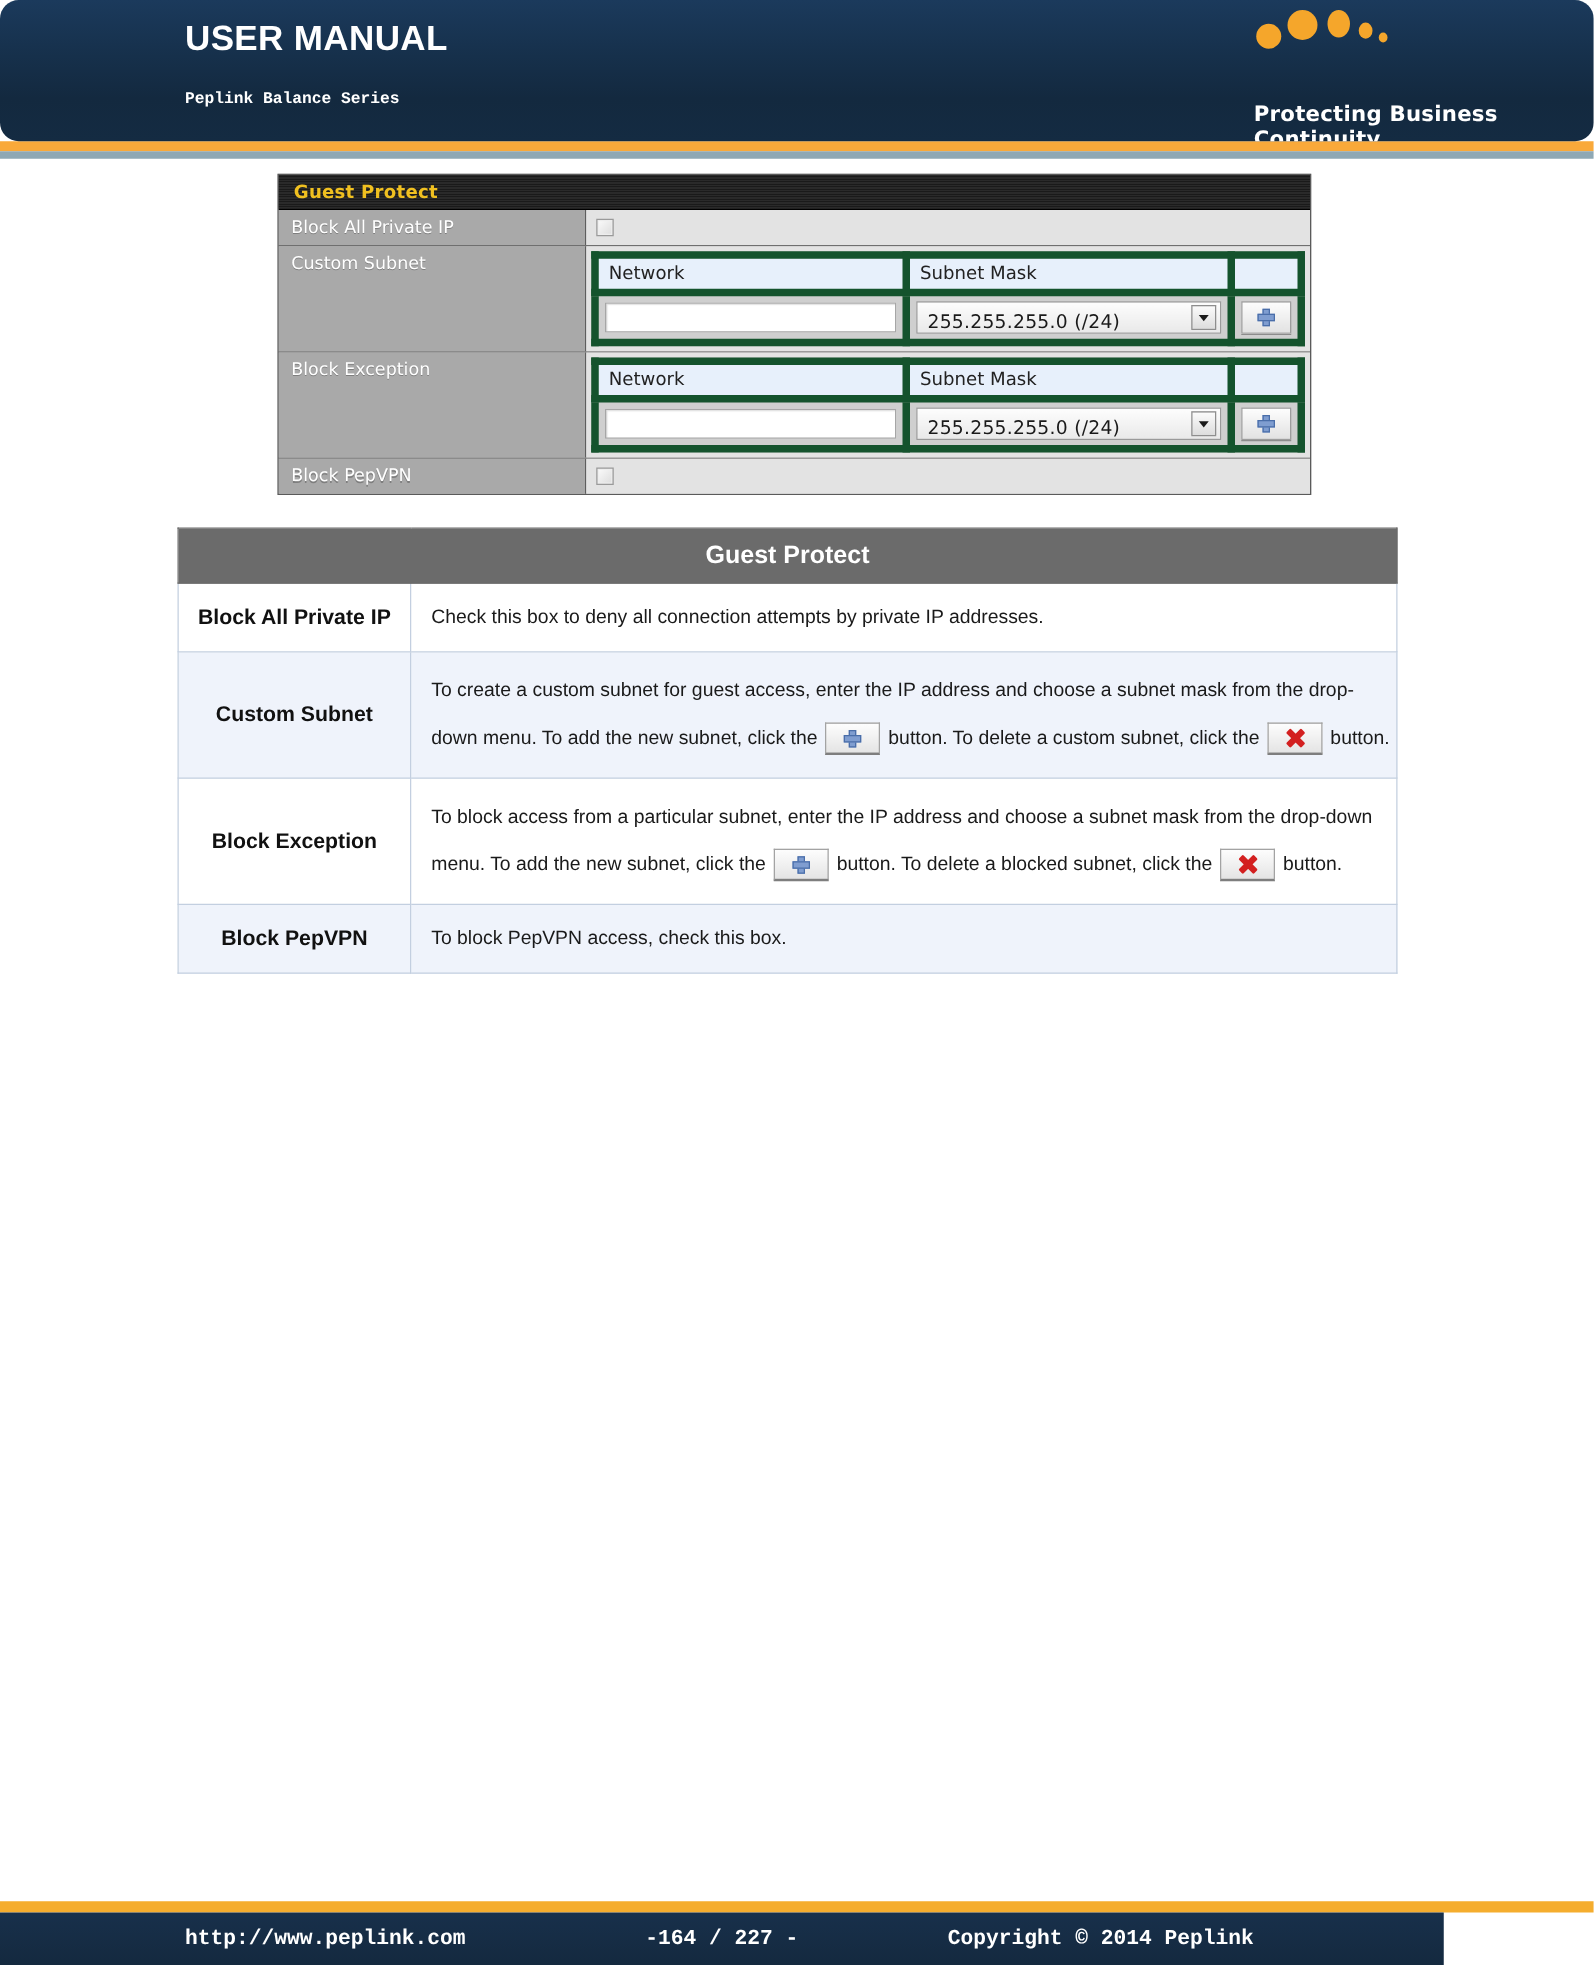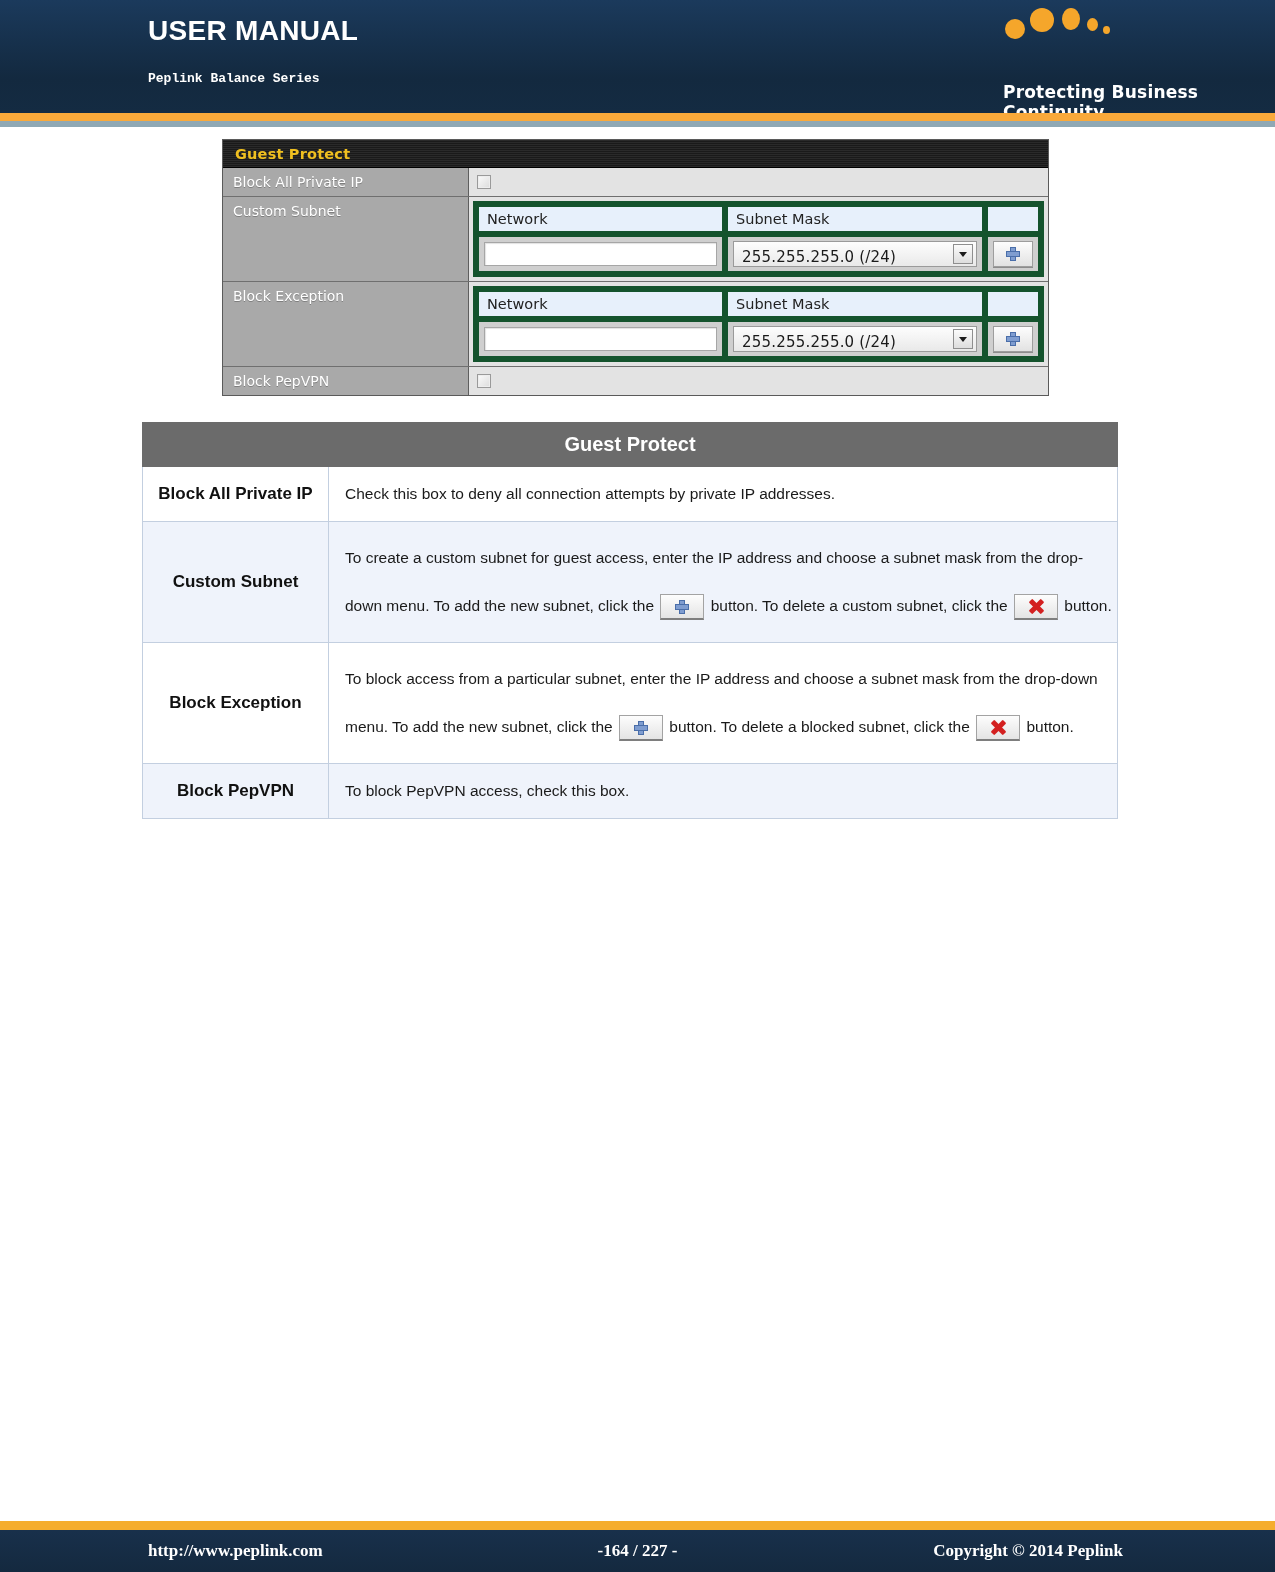--- a/index.html
+++ b/index.html
@@ -13,20 +13,21 @@
     overflow: hidden;
   }
 
   
   .page-header {
     position: relative;
     width: 1275px;
     height: 113px;
     background: linear-gradient(180deg, #1b3a5c 0%, #16304b 40%, #13293f 70%, #142b42 100%);
     overflow: hidden;
+    border-radius: 15px;
   }
   .header-title-block {
     position: absolute;
     left: 148px;
     top: 14px;
   }
   .header-title {
     font-size: 28px;
     font-weight: bold;
     color: #ffffff;
@@ -251,21 +252,21 @@
     font-size: 17px;
     font-weight: bold;
     color: #111;
     padding: 8px 10px;
     vertical-align: middle;
   }
   .desc-val {
     font-size: 15.5px;
     color: #1a1a1a;
     padding: 12px 4px 12px 16px;
-    line-height: 48px;
+    line-height: 38px;
     vertical-align: middle;
   }
   .row-white { background: #ffffff; }
   .row-blue  { background: #eff3fb; }
   .desc-val.single { line-height: 22px; padding: 16px 14px 16px 16px; }
 
   
   .inline-btn {
     display: inline-block;
     vertical-align: middle;
@@ -288,28 +289,28 @@
   
   .footer-rule-orange {
     position: absolute;
     left: 0; top: 1521px;
     width: 1275px; height: 9px;
     background: #f5ad2e;
   }
   .page-footer {
     position: absolute;
     left: 0; top: 1530px;
-    width: 1275px; height: 42px;
+    width: 1155px; height: 42px;
     background: linear-gradient(180deg, #18304b 0%, #14293f 100%);
     display: flex;
     align-items: center;
     color: #ffffff;
     font-size: 17px;
     font-weight: bold;
-    font-family: Liberation Serif, serif;
+    font-family: Liberation Mono, monospace;
   }
   .f-left   { position: absolute; left: 148px; }
   .f-center { position: absolute; left: 0; right: 0; text-align: center; }
   .f-right  { position: absolute; right: 152px; }
 </style>
 </head>
 <body>
 
 <div class="page-header">
   <div class="header-title-block">

